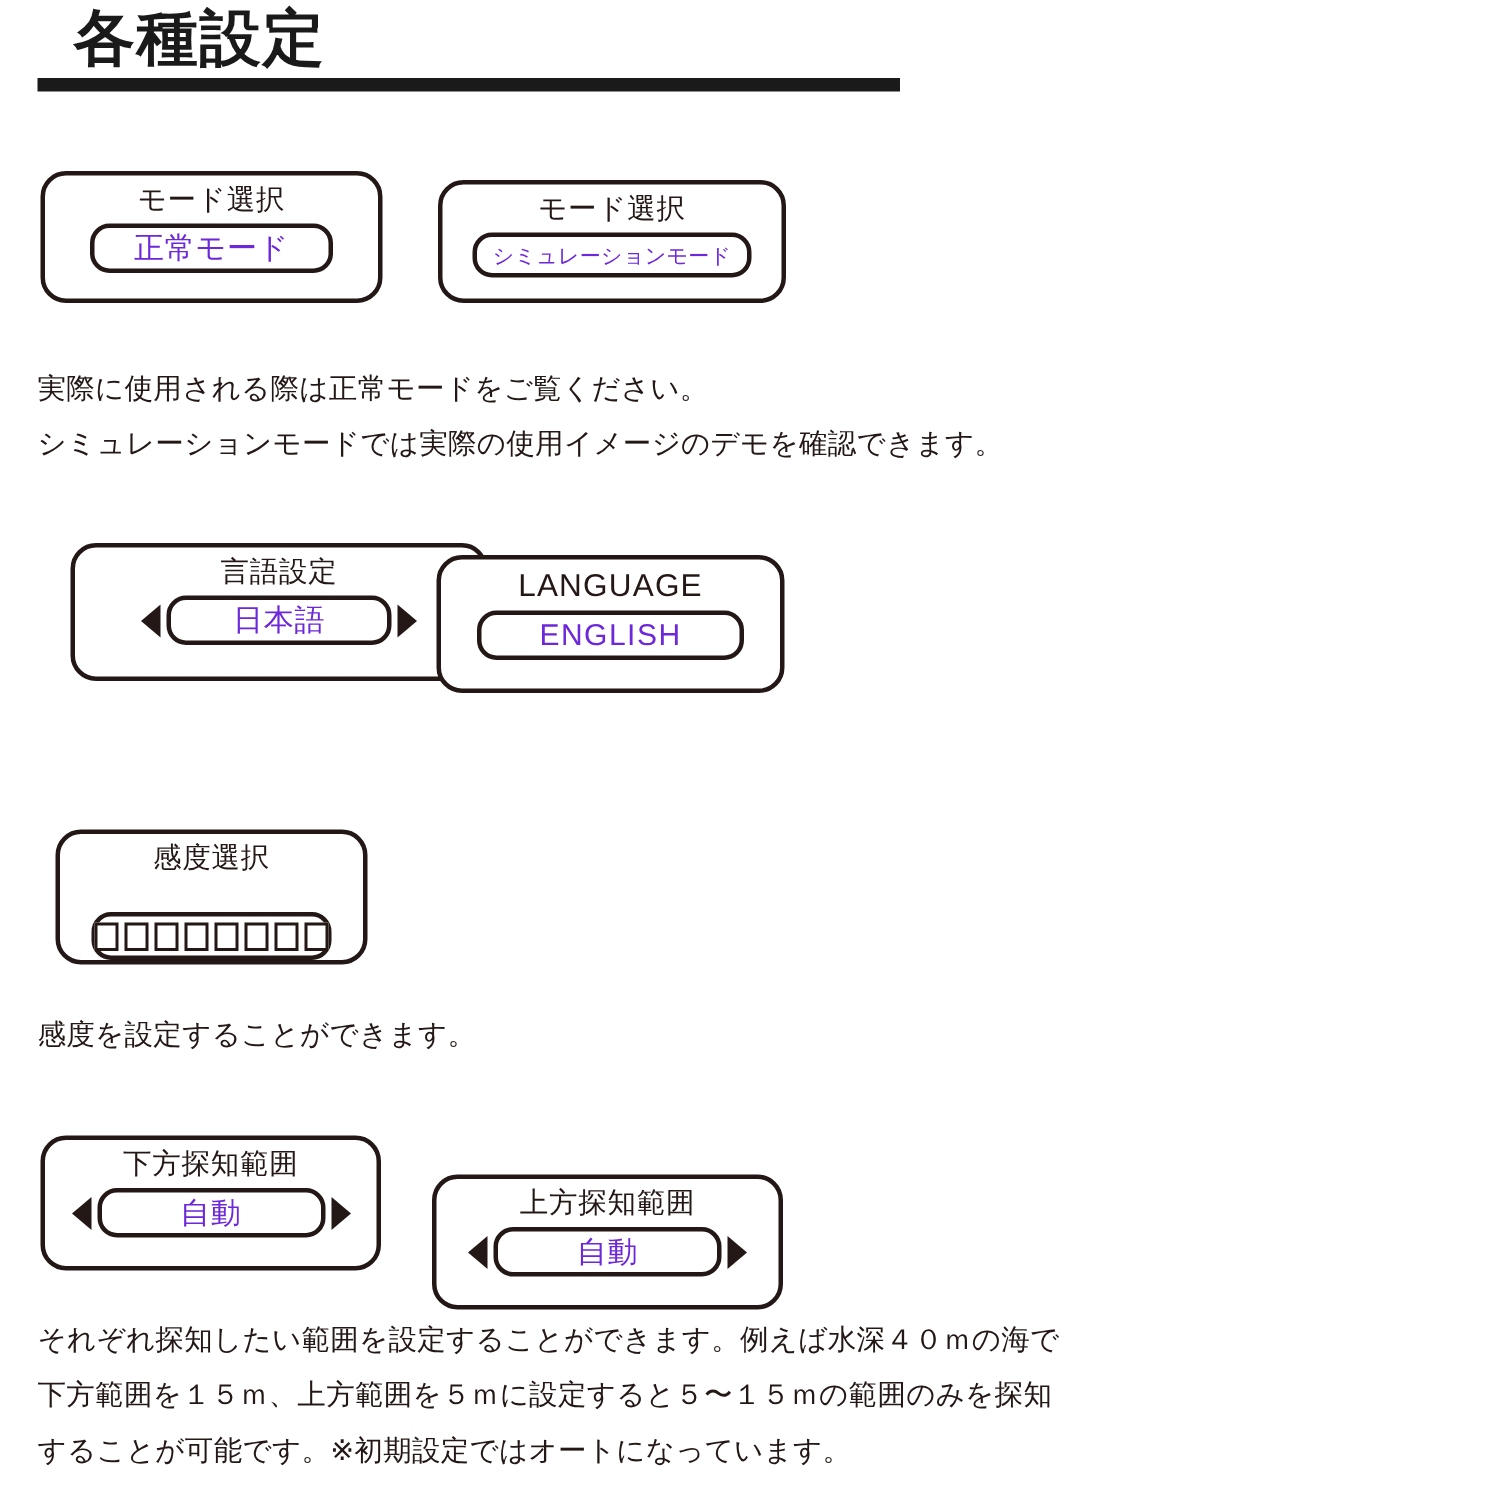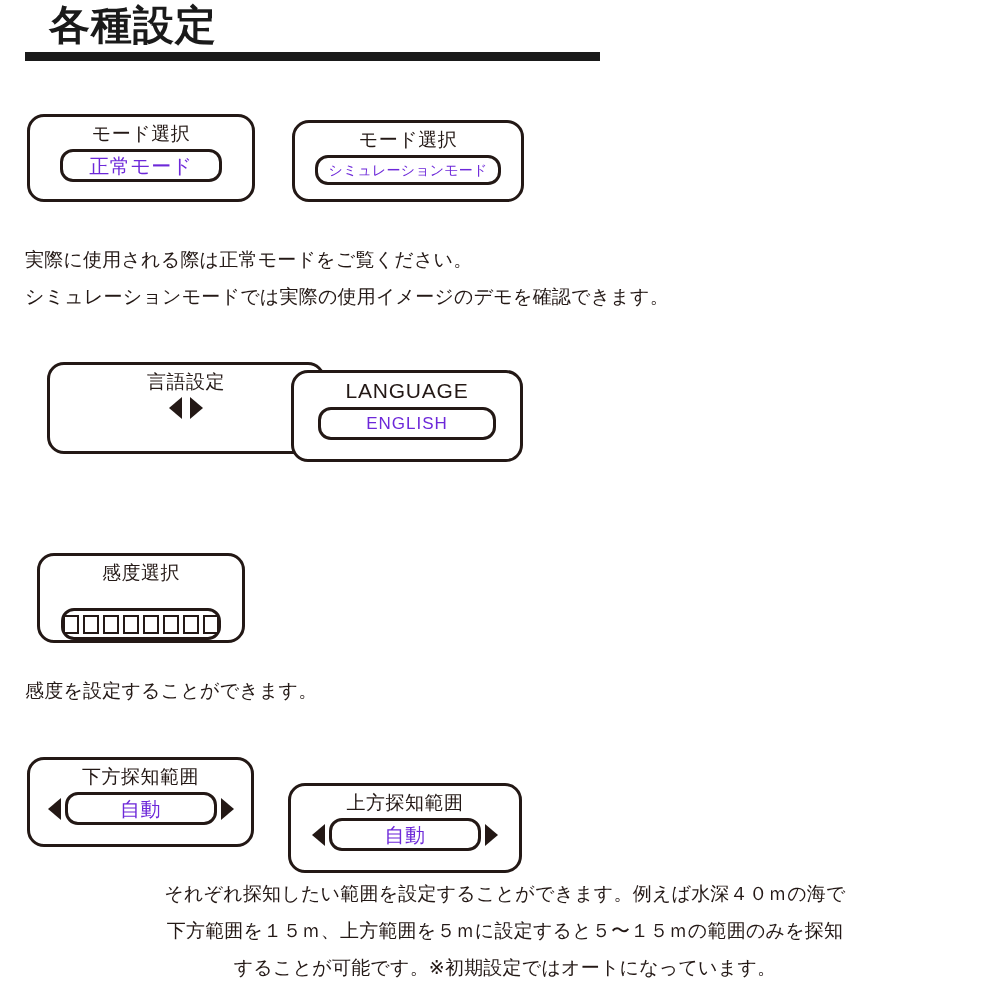--- a/index.html
+++ b/index.html
@@ -40,21 +40,21 @@
   .value-box{
     box-sizing:border-box;border:3px solid #231815;border-radius:13px;
     background:#fff;display:flex;align-items:center;justify-content:center;
     height:33px;
   }
   .value-text{
     font-size:20px;line-height:1;color:#6d28d9;white-space:nowrap;
     letter-spacing:0.5px;
   }
   .value-text.small{font-size:14px;letter-spacing:0.2px;}
-  .value-text.latin{font-size:17px;letter-spacing:1px;}
+  .value-text.latin{font-size:20px;letter-spacing:1px;}
 
   
   .tri{width:0;height:0;flex:0 0 auto;}
   .tri-left{
     border-top:11px solid transparent;border-bottom:11px solid transparent;
     border-right:13px solid #231815;margin-right:4px;
   }
   .tri-right{
     border-top:11px solid transparent;border-bottom:11px solid transparent;
     border-left:13px solid #231815;margin-left:4px;
@@ -113,20 +113,23 @@
     </div>
   </div>
 
   <div class="body-text" style="top:241px;width:950px;">実際に使用される際は正常モードをご覧ください。
 シミュレーションモードでは実際の使用イメージのデモを確認できます。</div>
 
   <div class="panel" style="left:27px;top:362px;width:278px;height:92px;margin-left:20px;">
     <div class="panel-label">言語設定</div>
     <div class="value-row">
       <span class="tri tri-left"></span>
+      <div class="value-box" style="width:150px;">
+        <span class="value-text">日本語</span>
+      </div>
       <span class="tri tri-right"></span>
     </div>
   </div>
 
   <div class="panel" style="left:291px;top:370px;width:232px;height:92px;">
     <div class="panel-label latin">LANGUAGE</div>
     <div class="value-row">
       <div class="value-box" style="width:178px;">
         <span class="value-text latin">ENGLISH</span>
       </div>
@@ -169,17 +172,17 @@
     <div class="panel-label">上方探知範囲</div>
     <div class="value-row">
       <span class="tri tri-left"></span>
       <div class="value-box" style="width:152px;">
         <span class="value-text">自動</span>
       </div>
       <span class="tri tri-right"></span>
     </div>
   </div>
 
-  <div class="body-text" style="top:875px;width:960px;text-align:center;">それぞれ探知したい範囲を設定することができます。例えば水深４０ｍの海で
+  <div class="body-text" style="top:875px;width:960px;">それぞれ探知したい範囲を設定することができます。例えば水深４０ｍの海で
 下方範囲を１５ｍ、上方範囲を５ｍに設定すると５〜１５ｍの範囲のみを探知
 することが可能です。※初期設定ではオートになっています。</div>
 
 </div>
 
 </body></html>

